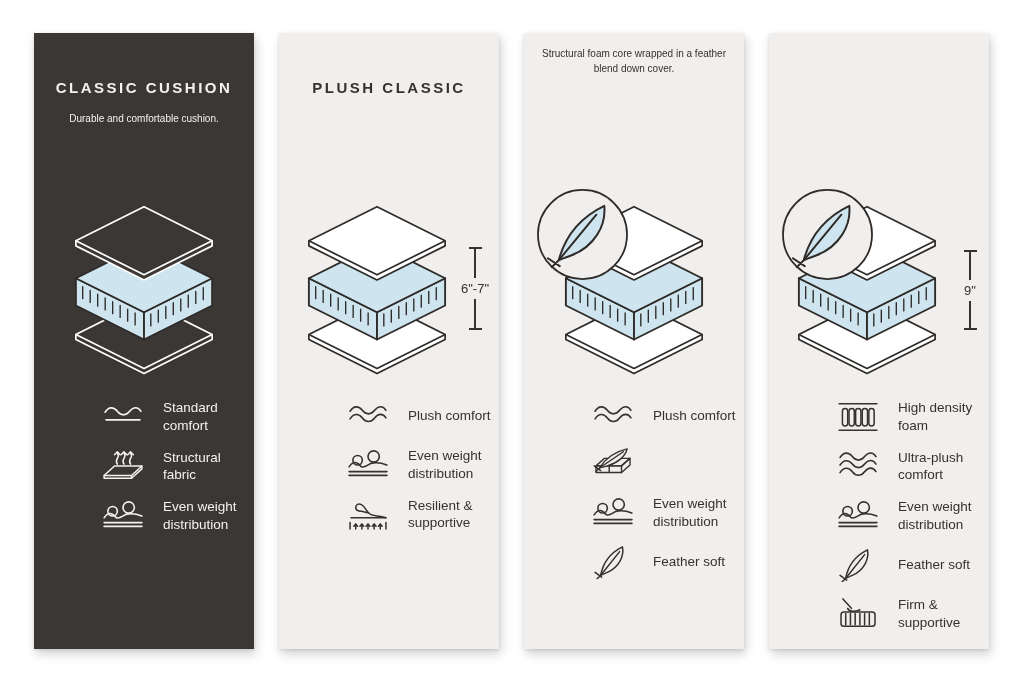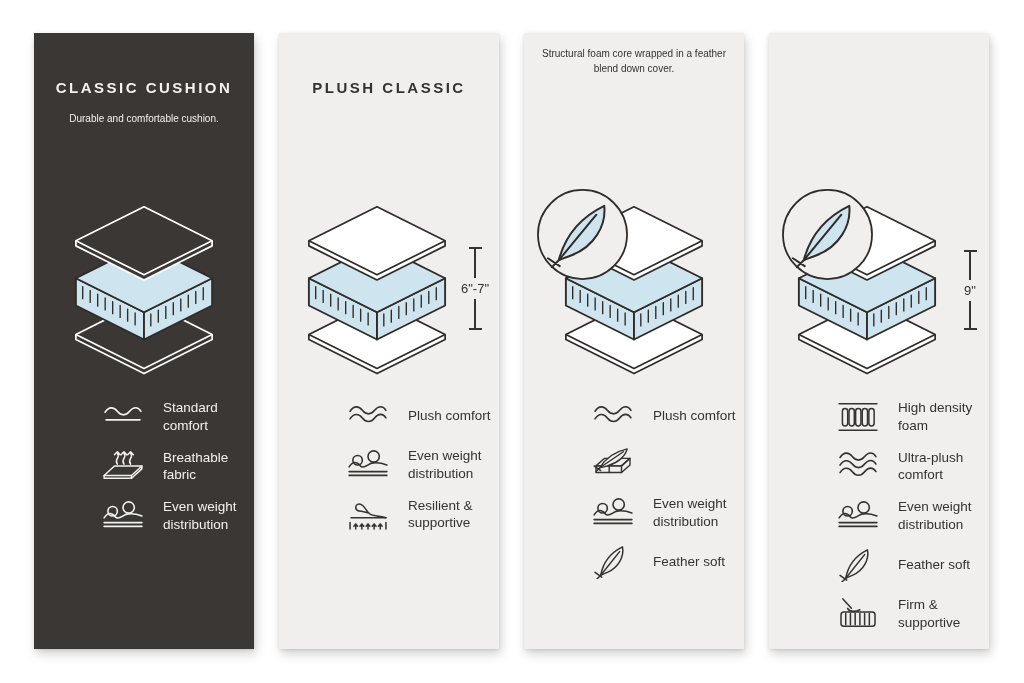--- a/index.html
+++ b/index.html
@@ -211,21 +211,21 @@
             </svg>
           </span>
         <span class="f-label">Standard comfort</span>
       </div>
       <div class="feature">
         <span class="f-icon">
             <svg viewBox="0 0 46 36">
               <use href="#breathable-icon"></use>
             </svg>
           </span>
-        <span class="f-label">Breathable fabric</span>
+        <span class="f-label">Structural fabric</span>
       </div>
       <div class="feature">
         <span class="f-icon">
             <svg viewBox="0 0 46 36">
               <use href="#weight-distribution-icon"></use>
             </svg>
           </span>
         <span class="f-label">Even weight distribution</span>
       </div>
     </div>

